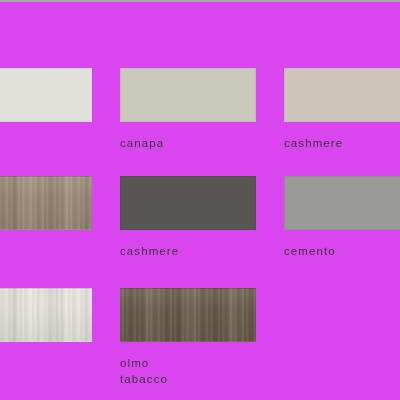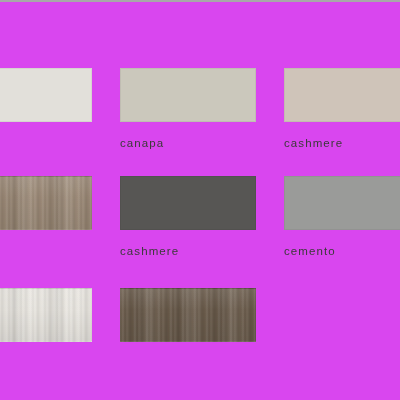--- a/index.html
+++ b/index.html
@@ -147,18 +147,20 @@
 
     <div class="row row-3">
 
       <div class="cell col-0">
         <div class="swatch sw-wood" style="--c:#e8e5df"></div>
         <div class="caption">o</div>
       </div>
 
       <div class="cell col-1">
         <div class="swatch sw-wood" style="--c:#695a4a"></div>
+        <div class="caption">olmo
+tabacco</div>
       </div>
 
     </div>
 
   </div>
 </div>
 
 </body></html>

